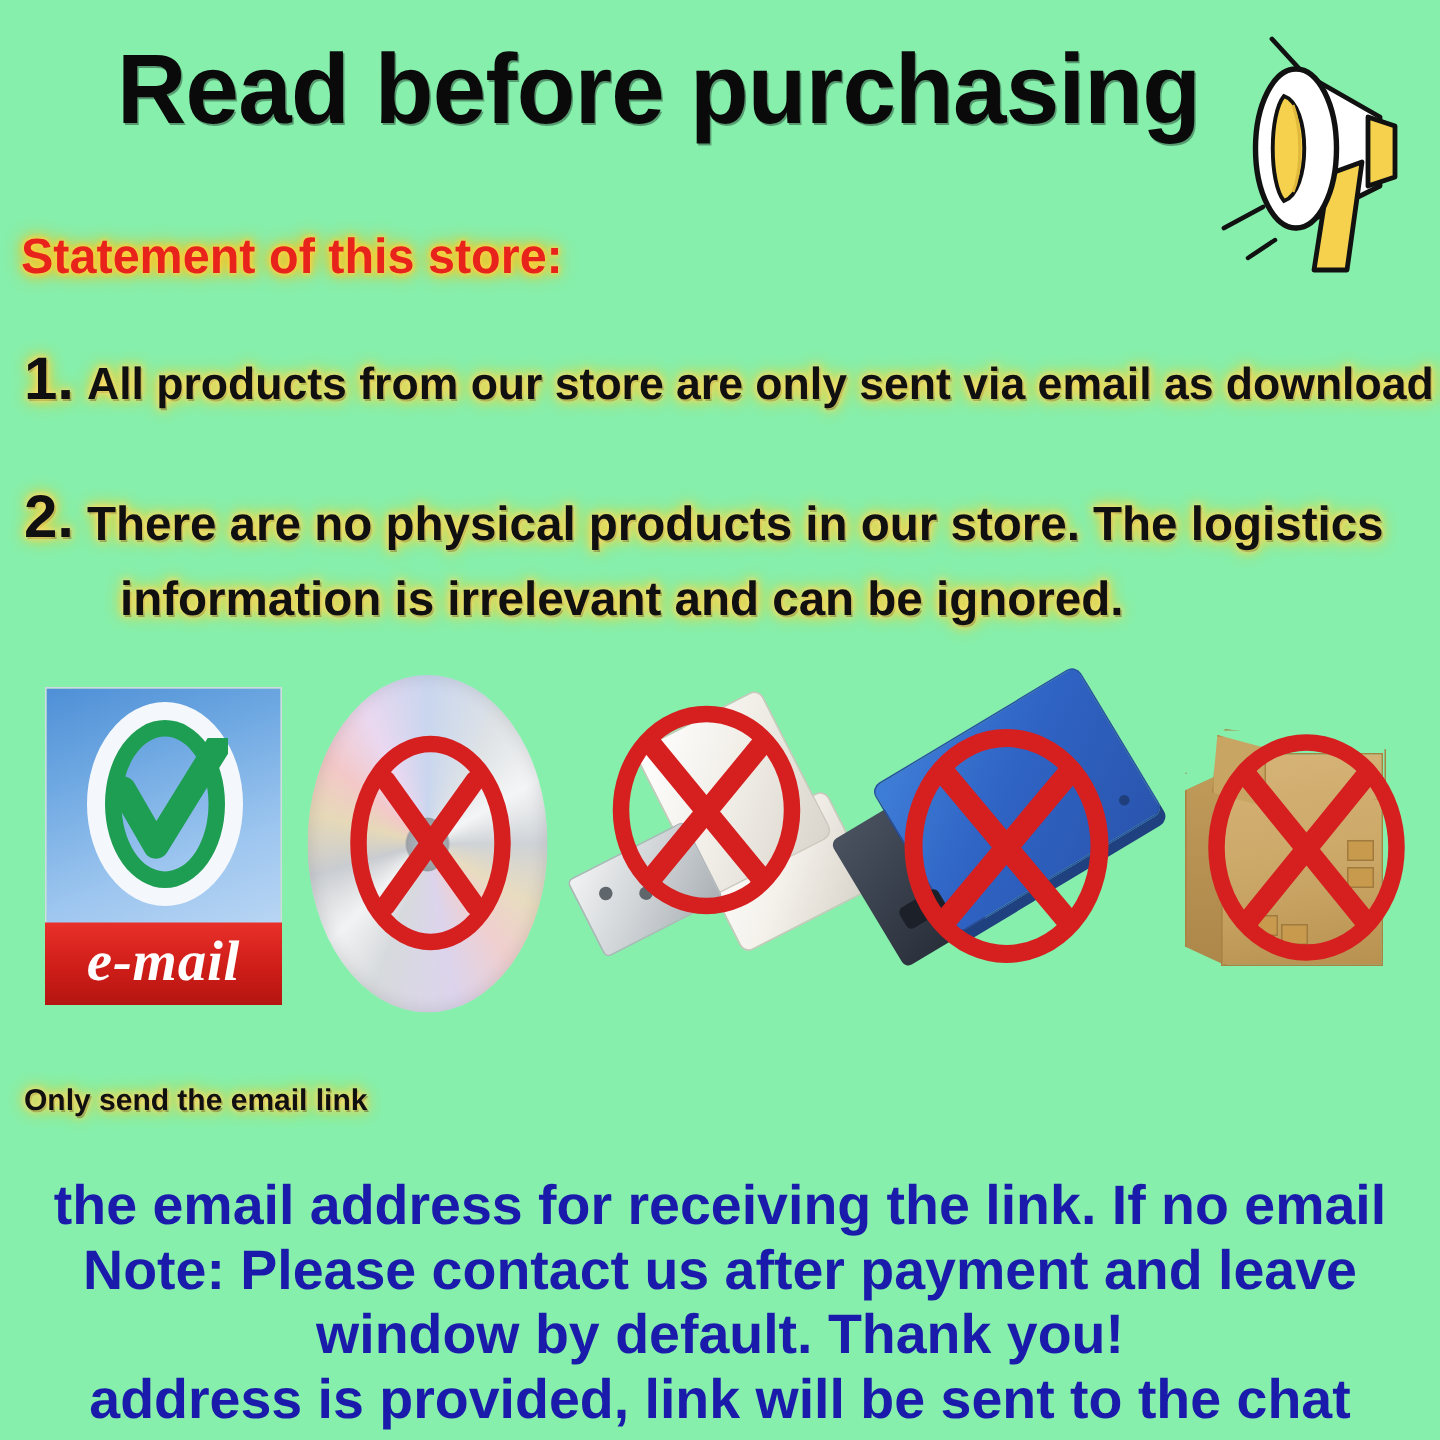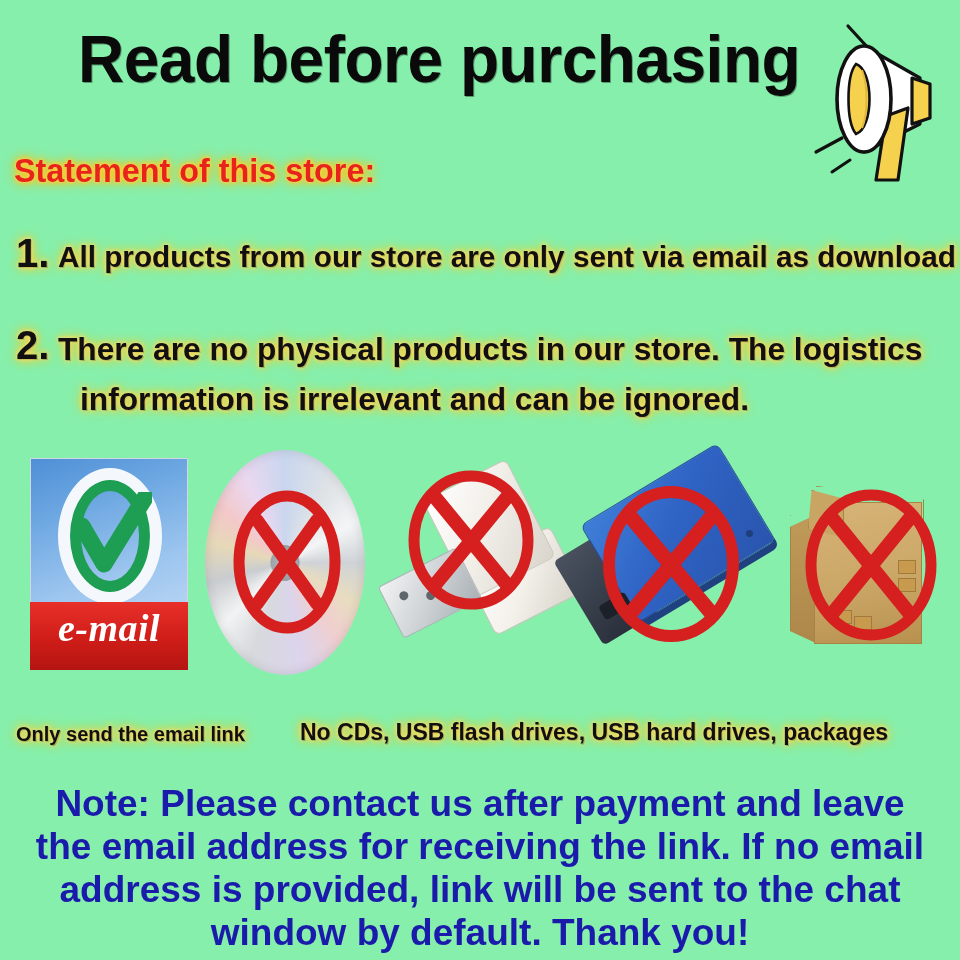--- a/index.html
+++ b/index.html
@@ -82,21 +82,21 @@
   .icon-slot{position:absolute;top:0;}
 
   
   #icon-email{left:30px;top:8px;width:158px;height:212px;}
   .email-card{
     position:absolute;inset:0;
     background:linear-gradient(160deg,#4e8fd6 0%,#6ea8e2 25%,#9cc5ef 55%,#cfe2f7 100%);
     border:1px solid #cfd8e3;
   }
   .email-band{
-    position:absolute;left:0;right:0;bottom:0;height:68px;
+    position:absolute;left:0;right:0;bottom:0;height:55px;
     background:linear-gradient(180deg,#e8302a 0%,#cf1d18 55%,#b41511 100%);
   }
   .email-band span{
     position:absolute;left:0;right:0;top:4px;text-align:center;
     font-family:"Liberation Serif",serif;
     font-style:italic;font-weight:bold;font-size:38px;color:#fff;
     letter-spacing:0.5px;
   }
   .at-ring{
     position:absolute;left:28px;top:10px;width:104px;height:136px;
@@ -328,22 +328,21 @@
       <div class="box-label" style="left:64px;top:148px;"></div>
       <svg class="xmark" style="left:8px;top:18px;width:146px;height:158px;" viewBox="0 0 146 158">
         <ellipse cx="73" cy="79" rx="60" ry="70" stroke="#d61f1f" stroke-width="11" fill="none"></ellipse>
         <path d="M34 32 L112 128" stroke="#d61f1f" stroke-width="14" stroke-linecap="round"></path>
         <path d="M112 32 L34 128" stroke="#d61f1f" stroke-width="14" stroke-linecap="round"></path>
       </svg>
     </div>
   </div>
 
   <div class="caption glow" id="cap-email">Only send the email link</div>
-  <div class="caption glow" id="cap-no">No CDs, USB flash drives, USB hard drives, packages</div>
 
   <div class="note">
+    <div>the email address for receiving the link. If no email</div>
     <div>Note: Please contact us after payment and leave</div>
-    <div>the email address for receiving the link. If no email</div>
+    <div>window by default. Thank you!</div>
     <div>address is provided, link will be sent to the chat</div>
-    <div>window by default. Thank you!</div>
   </div>
 
 </div>
 
 </body></html>

